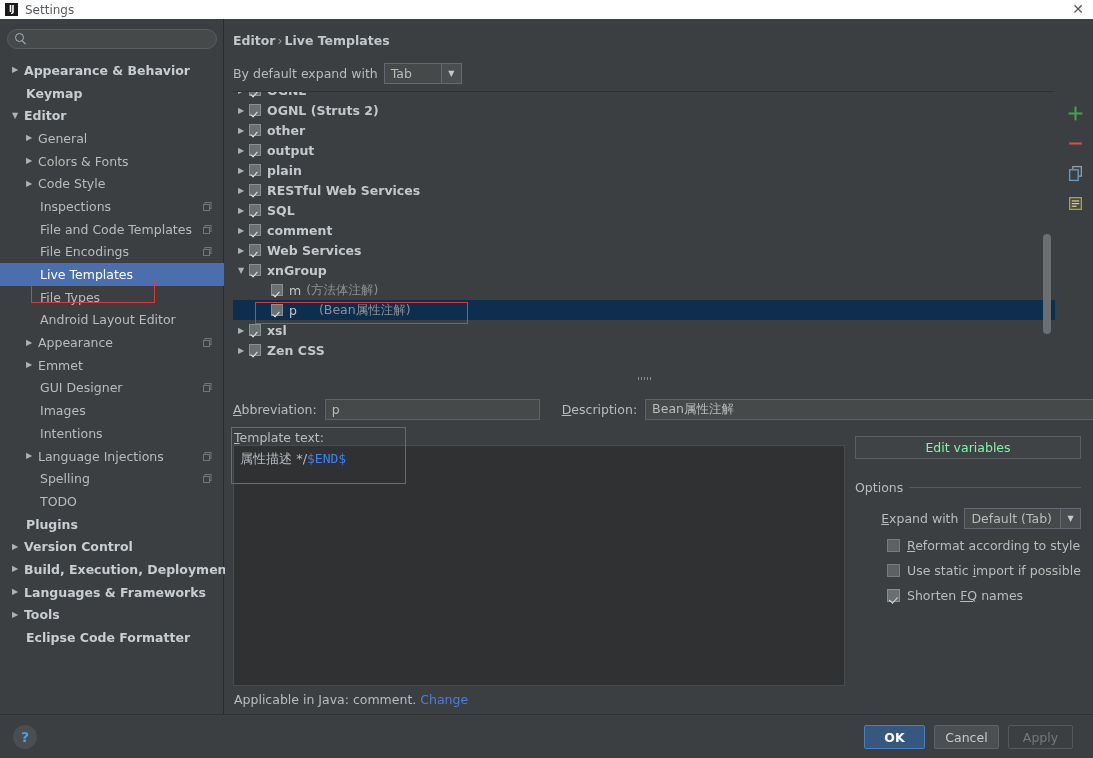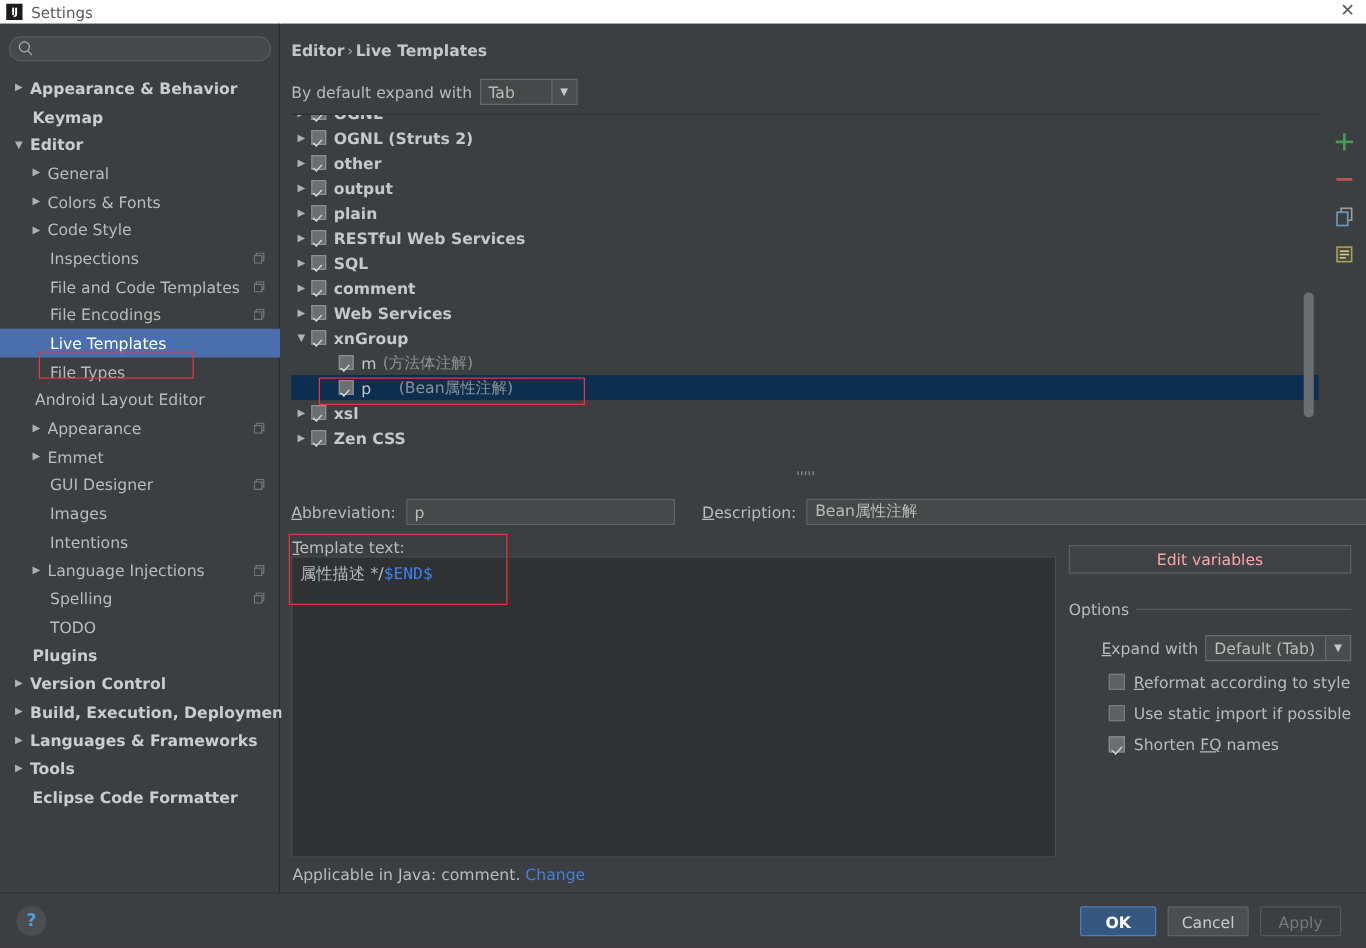--- a/index.html
+++ b/index.html
@@ -226,21 +226,21 @@
     position: absolute; left: 9px; top: 673px;
     font-size: 12.5px; color: #bbbbbb;
   }
   .applicable .lnk { color: #477fd6; cursor: pointer; padding-left: 4px; }
 
   
   .editvars {
     position: absolute; left: 630px; top: 417px;
     width: 226px; height: 23px;
     border: 1px solid #5b5f61; background: #3f4345;
-    color: #fca5a5; font-size: 12.5px;
+    color: #86efac; font-size: 12.5px;
     display: flex; align-items: center; justify-content: center;
   }
   .optlegend {
     position: absolute; left: 630px; top: 461px;
     width: 226px; display: flex; align-items: center; gap: 6px;
   }
   .optlegend .t { font-size: 12.5px; color: #bbbbbb; }
   .optlegend .ln { flex: 1; height: 1px; background: #555a5c; }
 
   .expwith {
@@ -365,21 +365,21 @@
             </svg>
           </span>
         </div>
         <div class="nav-row selected">
           <span class="nav-label" style="margin-left: 40px;">Live Templates</span>
         </div>
         <div class="nav-row">
           <span class="nav-label" style="margin-left: 40px;">File Types</span>
         </div>
         <div class="nav-row">
-          <span class="nav-label" style="margin-left: 28px;">Android Layout Editor</span>
+          <span class="nav-label" style="margin-left: 40px;">Android Layout Editor</span>
         </div>
         <div class="nav-row">
           <span class="nav-arrow" style="left: 24px;">▶</span>
           <span class="nav-label" style="margin-left: 38px;">Appearance</span>
           <span class="nav-badge">
             <svg viewBox="0 0 9 9">
               <rect x="2" y="0.5" width="6" height="6" fill="none" stroke="#9fa4a8" stroke-width="1"></rect>
               <rect x="0.5" y="2.5" width="6" height="6" fill="#3c3f41" stroke="#9fa4a8" stroke-width="1"></rect>
             </svg>
           </span>

